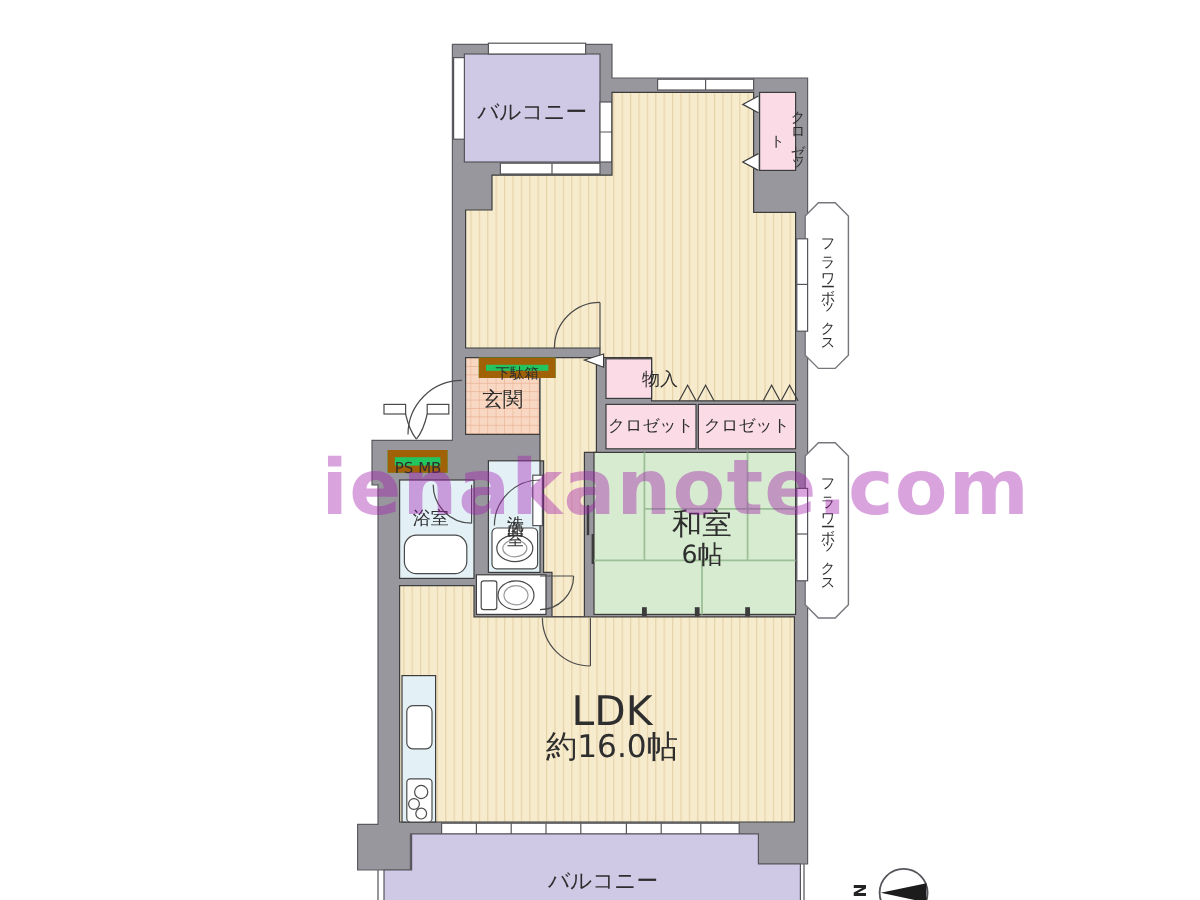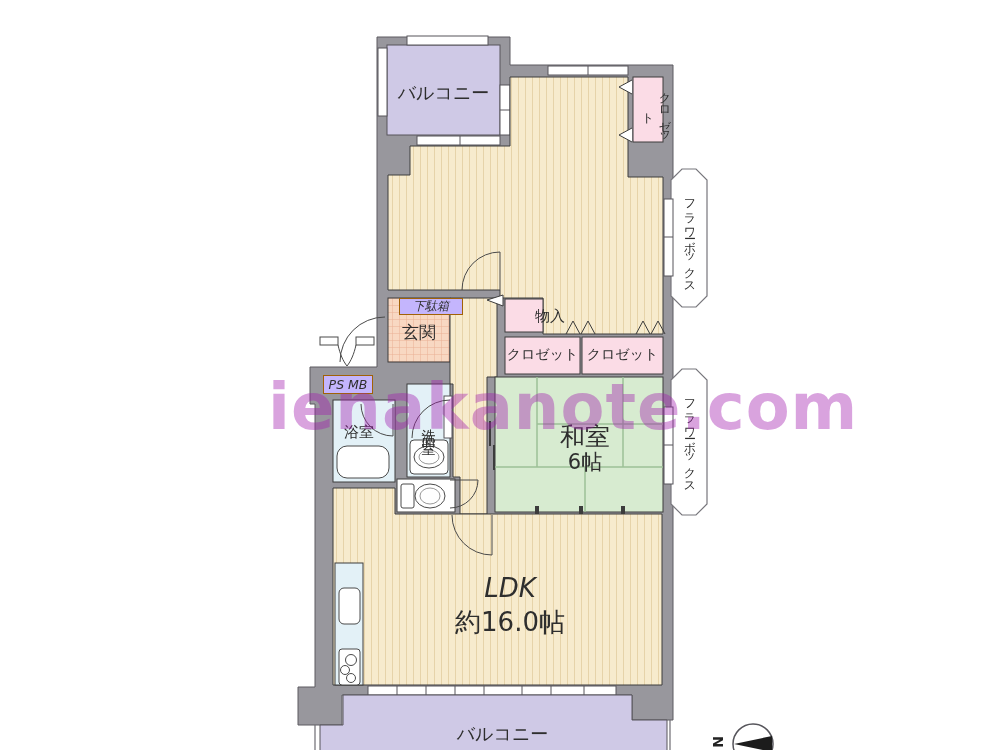--- a/index.html
+++ b/index.html
@@ -2,21 +2,21 @@
 <html><head>
 <meta charset="utf-8">
 <style>
   html,body{margin:0;padding:0;background:#ffffff;}
   #stage{position:relative;width:1000px;height:750px;background:#ffffff;overflow:hidden;
          font-family:"DejaVu Sans","Liberation Sans",sans-serif;margin-top:32px;}
   #plan-svg{position:absolute;left:0;top:0;}
   .lbl{position:absolute;color:#2e2e2e;text-align:center;white-space:nowrap;
        font-family:"DejaVu Sans","Liberation Sans",sans-serif;z-index:3;}
   .vert{writing-mode:vertical-rl;text-orientation:upright;white-space:normal;}
-  .boxlbl{background:#c4b5fd;border:1px solid #a16207;box-sizing:border-box;z-index:3;font-style:italic;}
+  .boxlbl{background:#22c55e;border:6px solid #a16207;box-sizing:border-box;z-index:3;}
   #watermark{position:absolute;left:268px;top:338px;font-size:64px;font-weight:bold;
              color:#a21caf;opacity:0.40;letter-spacing:1px;z-index:6;pointer-events:none;
              font-family:"DejaVu Sans","Liberation Sans",sans-serif;}
   #compass-n{position:absolute;left:712px;top:702px;font-size:14px;font-weight:bold;
              color:#222;transform:rotate(-90deg);z-index:3;}
 </style>
 </head>
 <body>
 
 <div id="stage">
@@ -175,19 +175,19 @@
 <div class="lbl" style="left:390px;top:289px;width:58px;font-size:17px;">玄関</div>
 <div class="lbl" style="left:530px;top:275px;width:40px;font-size:15px;">物入</div>
 <div class="lbl" style="left:505px;top:314px;width:75px;font-size:14px;">クロゼット</div>
 <div class="lbl" style="left:582px;top:314px;width:81px;font-size:14px;">クロゼット</div>
 <div class="lbl boxlbl" style="left:323px;top:343px;width:50px;height:19px;font-size:12.5px;line-height:17px;">PS MB</div>
 <div class="lbl vert" style="left:420px;top:355px;height:80px;font-size:14px;letter-spacing:6px;">洗面室</div>
 <div class="lbl" style="left:328px;top:391px;width:62px;font-size:15px;">浴室</div>
 <div class="lbl" style="left:525px;top:388px;width:120px;font-size:25px;">和室</div>
 <div class="lbl" style="left:525px;top:416px;width:120px;font-size:21px;">6帖</div>
 <div class="lbl vert" style="left:681px;top:347px;height:120px;font-size:12px;">フラワーボックス</div>
-<div class="lbl" style="left:430px;top:541px;width:160px;font-size:26px;font-style:italic;">LDK</div>
+<div class="lbl" style="left:430px;top:541px;width:160px;font-size:34px;">LDK</div>
 <div class="lbl" style="left:430px;top:573px;width:160px;font-size:26px;">約16.0帖</div>
 <div class="lbl" style="left:420px;top:690px;width:165px;font-size:18px;">バルコニー</div>
 <div id="compass-n">N</div>
 <div id="watermark">ienakanote.com</div>
 
 </div>
 
 </body></html>

